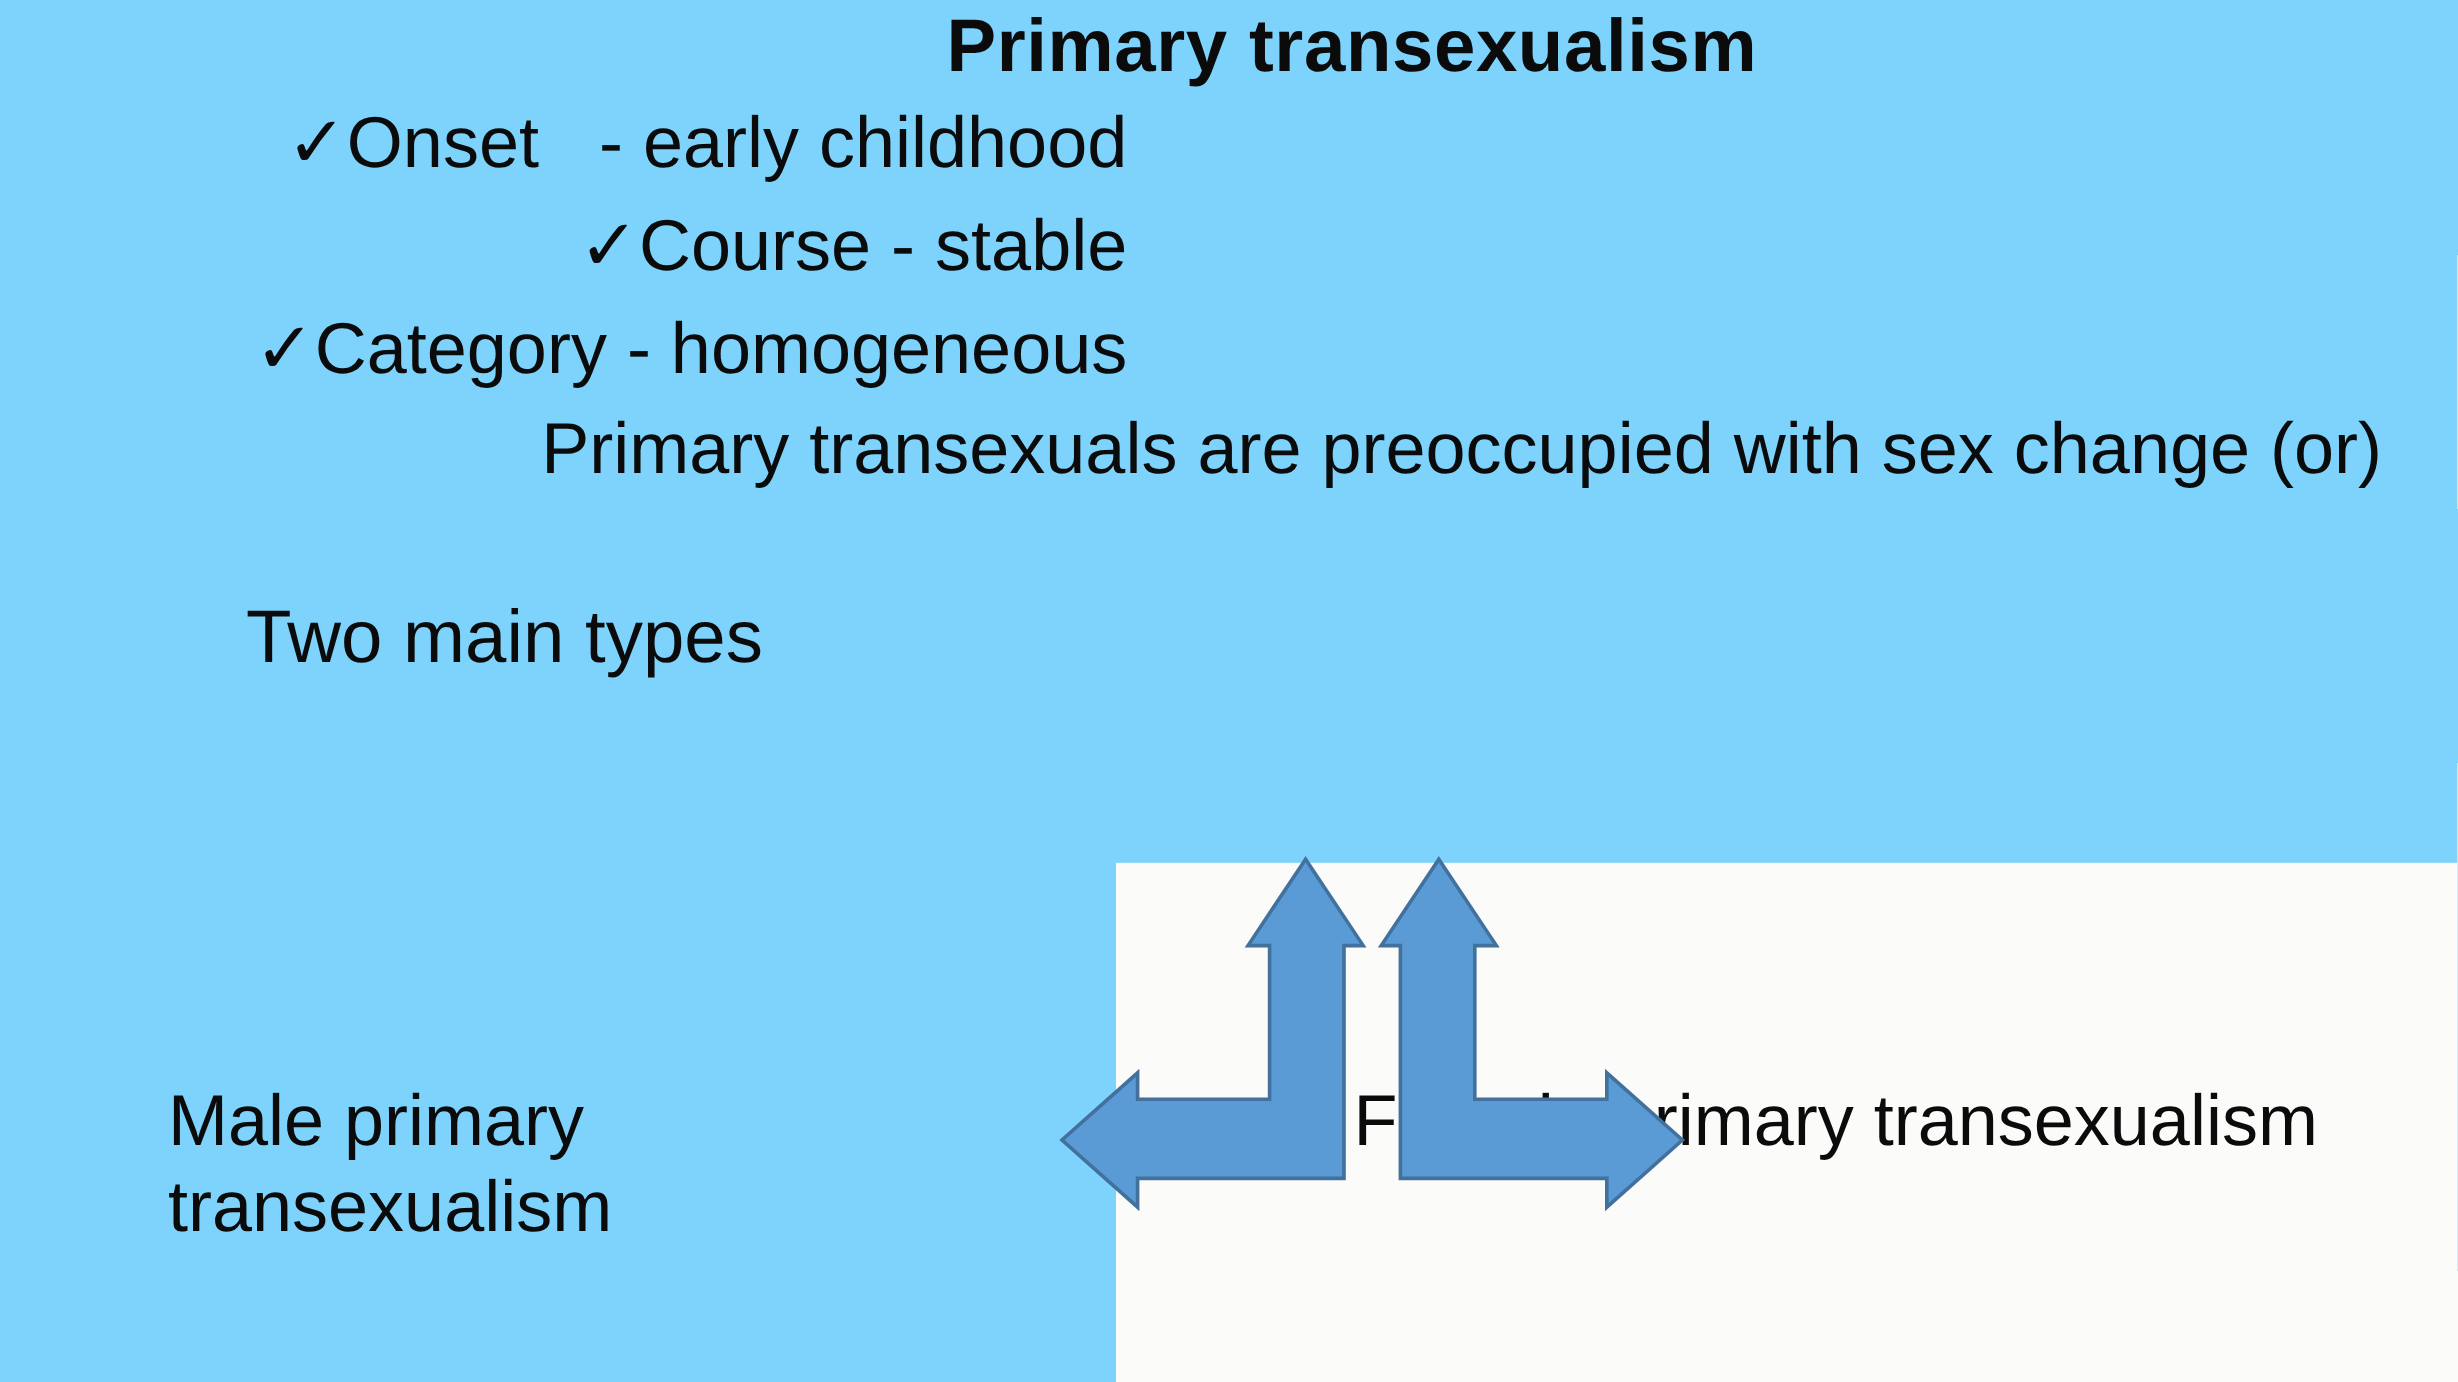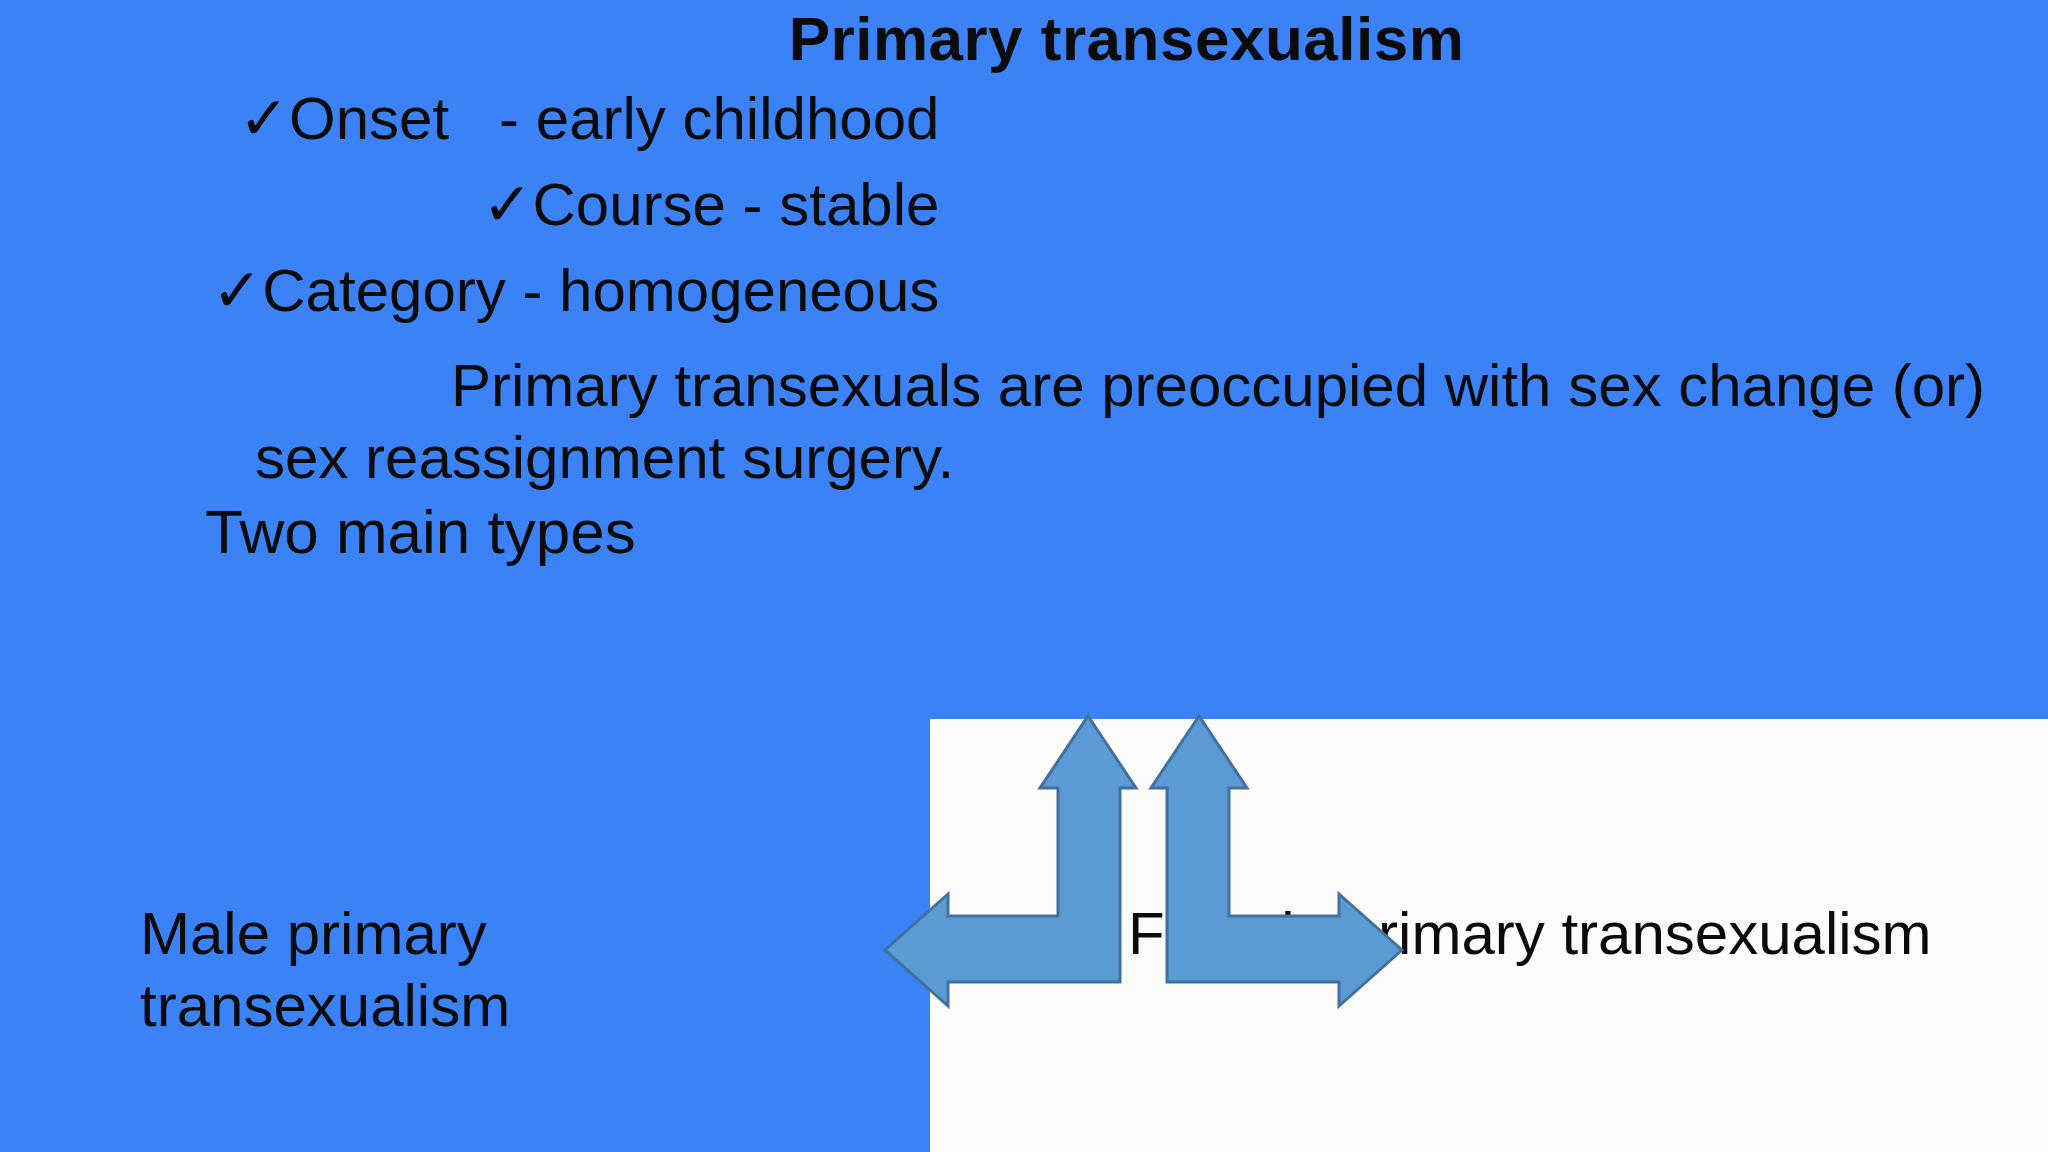--- a/index.html
+++ b/index.html
@@ -1,20 +1,20 @@
 <!DOCTYPE html>
 <html><head>
 <meta charset="utf-8">
 <style>
   html, body { margin: 0; padding: 0; background: #ffffff; }
   .slide {
     position: relative;
     width: 2048px;
     height: 1152px;
-    background: #3b82f6;
+    background: #7dd3fc;
     overflow: hidden;
     font-family: "Liberation Sans", "DejaVu Sans", sans-serif;
     color: #0b0b0b;
   }
   .bg-panel {
     position: absolute;
     left: 930px; top: 719px;
     width: 1118px; height: 433px;
     background: #fbfbfa;
   }
@@ -33,21 +33,21 @@
     margin: 0; padding: 0;
     list-style: none;
     font-size: 60px;
     line-height: 86px;
   }
   .bullets li { margin: 0; padding: 0; text-align: right; }
   .check { display: inline; }
   .btext { white-space: pre-wrap; }
   .para {
     position: absolute;
-    left: 255px; top: 350px;
+    left: 255px; top: 338px;
     width: 1770px;
     margin: 0;
     font-size: 60px;
     line-height: 72px;
     text-indent: 196px;
   }
   .subtitle {
     position: absolute;
     left: 205px; right: 0; top: 499px;
     margin: 0;
@@ -92,21 +92,20 @@
     <li>
       <span class="check">✓</span><span class="btext">Course - stable</span>
     </li>
     <li>
       <span class="check">✓</span><span class="btext">Category - homogeneous</span>
     </li>
   </ul>
 
   <p class="para">
     <span>Primary transexuals are preoccupied with sex change (or)</span><br>
-    <span>sex reassignment surgery.</span>
   </p>
 
   <h2 class="subtitle">Two main types</h2>
 
   <div class="male-label">
     <span>Male primary</span><br>
     <span>transexualism</span>
   </div>
 
   <div class="female-label">Female primary transexualism</div>

